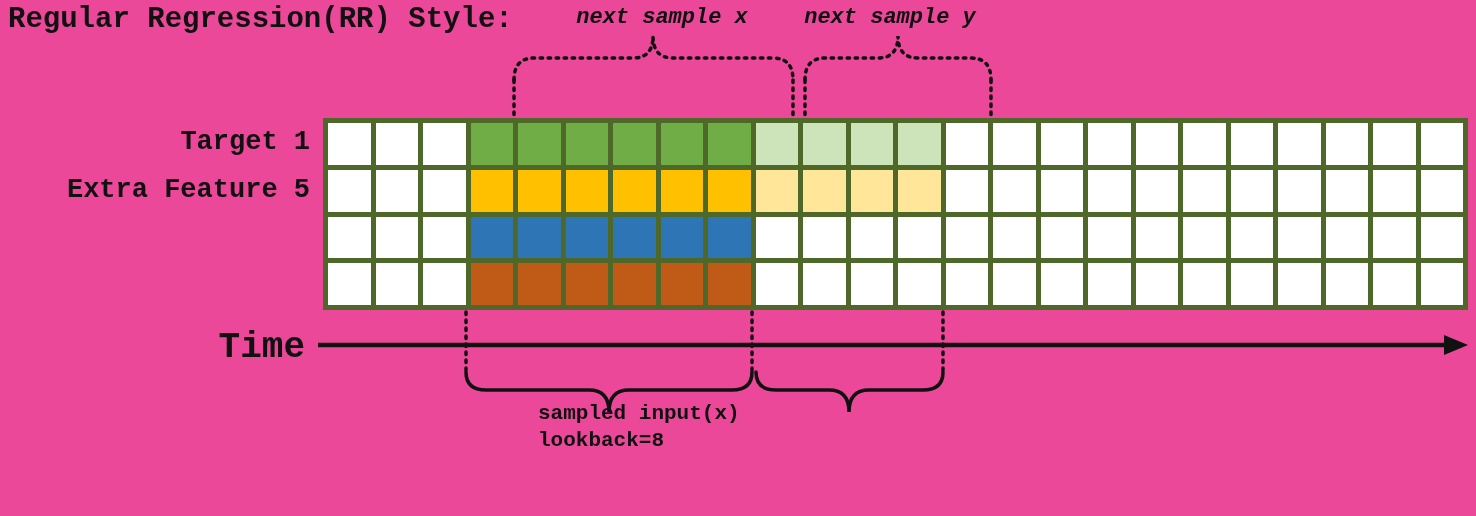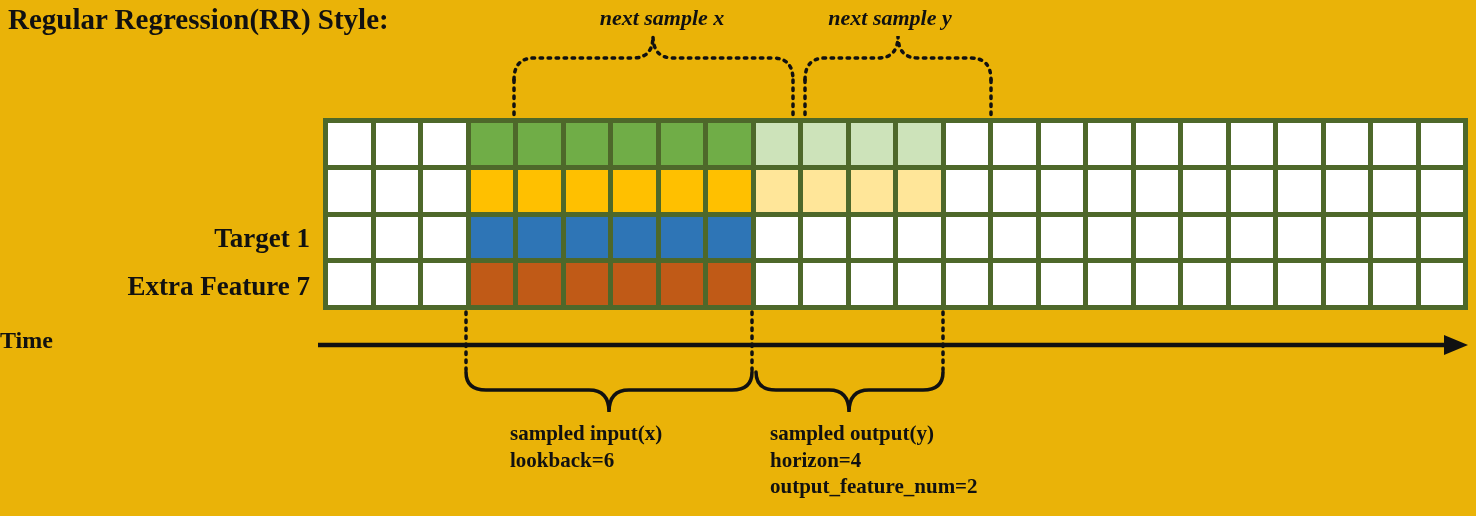--- a/index.html
+++ b/index.html
@@ -1,41 +1,40 @@
 <!DOCTYPE html>
 <html><head>
 <meta charset="utf-8">
 <style>
   html, body { margin: 0; padding: 0; background: #ffffff; }
   .canvas {
     position: relative;
     width: 1476px;
     height: 516px;
-    background: #eab308;
-    font-family: Liberation Serif, serif;
+    background: #ec4899;
+    font-family: Liberation Mono, monospace;
     overflow: hidden;
   }
   .title {
     position: absolute;
     left: 8px;
     top: 3px;
     font-size: 29px;
     font-weight: bold;
     color: #111111;
     white-space: nowrap;
   }
   .row-labels {
     position: absolute;
     left: 0;
     top: 118px;
     width: 310px;
     height: 192px;
     display: flex;
     flex-direction: column;
-    justify-content: flex-end;
   }
   .row-label {
     height: 48px;
     display: flex;
     align-items: center;
     justify-content: flex-end;
     font-size: 27px;
     font-weight: bold;
     color: #111111;
     white-space: nowrap;
@@ -72,46 +71,48 @@
     color: #111111;
     white-space: nowrap;
   }
   .next-x { left: 662px; }
   .next-y { left: 890px; }
   .time-label {
     position: absolute;
     left: 0;
     top: 327px;
     width: 305px;
-    font-size: 24px;
+    text-align: right;
+    font-size: 36px;
     font-weight: bold;
     color: #111111;
   }
   .note {
     position: absolute;
-    top: 420px;
+    top: 401px;
     font-size: 21px;
     font-weight: 600;
     color: #111111;
     line-height: 26.5px;
     white-space: nowrap;
+    margin-left: 28px;
   }
   .input-note { left: 510px; }
   .output-note { left: 770px; }
 </style>
 </head>
 <body>
 
 <div class="canvas">
 
   <div class="title">Regular Regression(RR) Style:</div>
 
   <div class="row-labels">
       <div class="row-label">Target 1</div>
-      <div class="row-label">Extra Feature 7</div>
+      <div class="row-label">Extra Feature 5</div>
     </div>
 
   <div class="sample-grid" style="background: rgb(78, 104, 42);">
       <div class="cell"></div>
       <div class="cell"></div>
       <div class="cell"></div>
       <div class="cell" style="background: rgb(112, 173, 71);"></div>
       <div class="cell" style="background: rgb(112, 173, 71);"></div>
       <div class="cell" style="background: rgb(112, 173, 71);"></div>
       <div class="cell" style="background: rgb(112, 173, 71);"></div>
@@ -229,22 +230,17 @@
     <path d="M756,372 Q756,390 776,390 L829,390 Q849,390 849,412 Q849,390 869,390 L923,390 Q943,390 943,372" fill="none" stroke="#111111" stroke-width="3.5" stroke-linecap="round"></path>
   </svg>
 
   <div class="next-label next-y">next sample y</div>
   <div class="next-label next-x">next sample x</div>
 
   <div class="time-label">Time</div>
 
   <div class="note input-note">
     <div>sampled input(x)</div>
-    <div>lookback=6</div>
+    <div>lookback=8</div>
   </div>
 
-  <div class="note output-note">
-    <div>sampled output(y)</div>
-    <div>horizon=4</div>
-    <div>output_feature_num=2</div>
-  </div>
 
 </div>
 
 </body></html>

